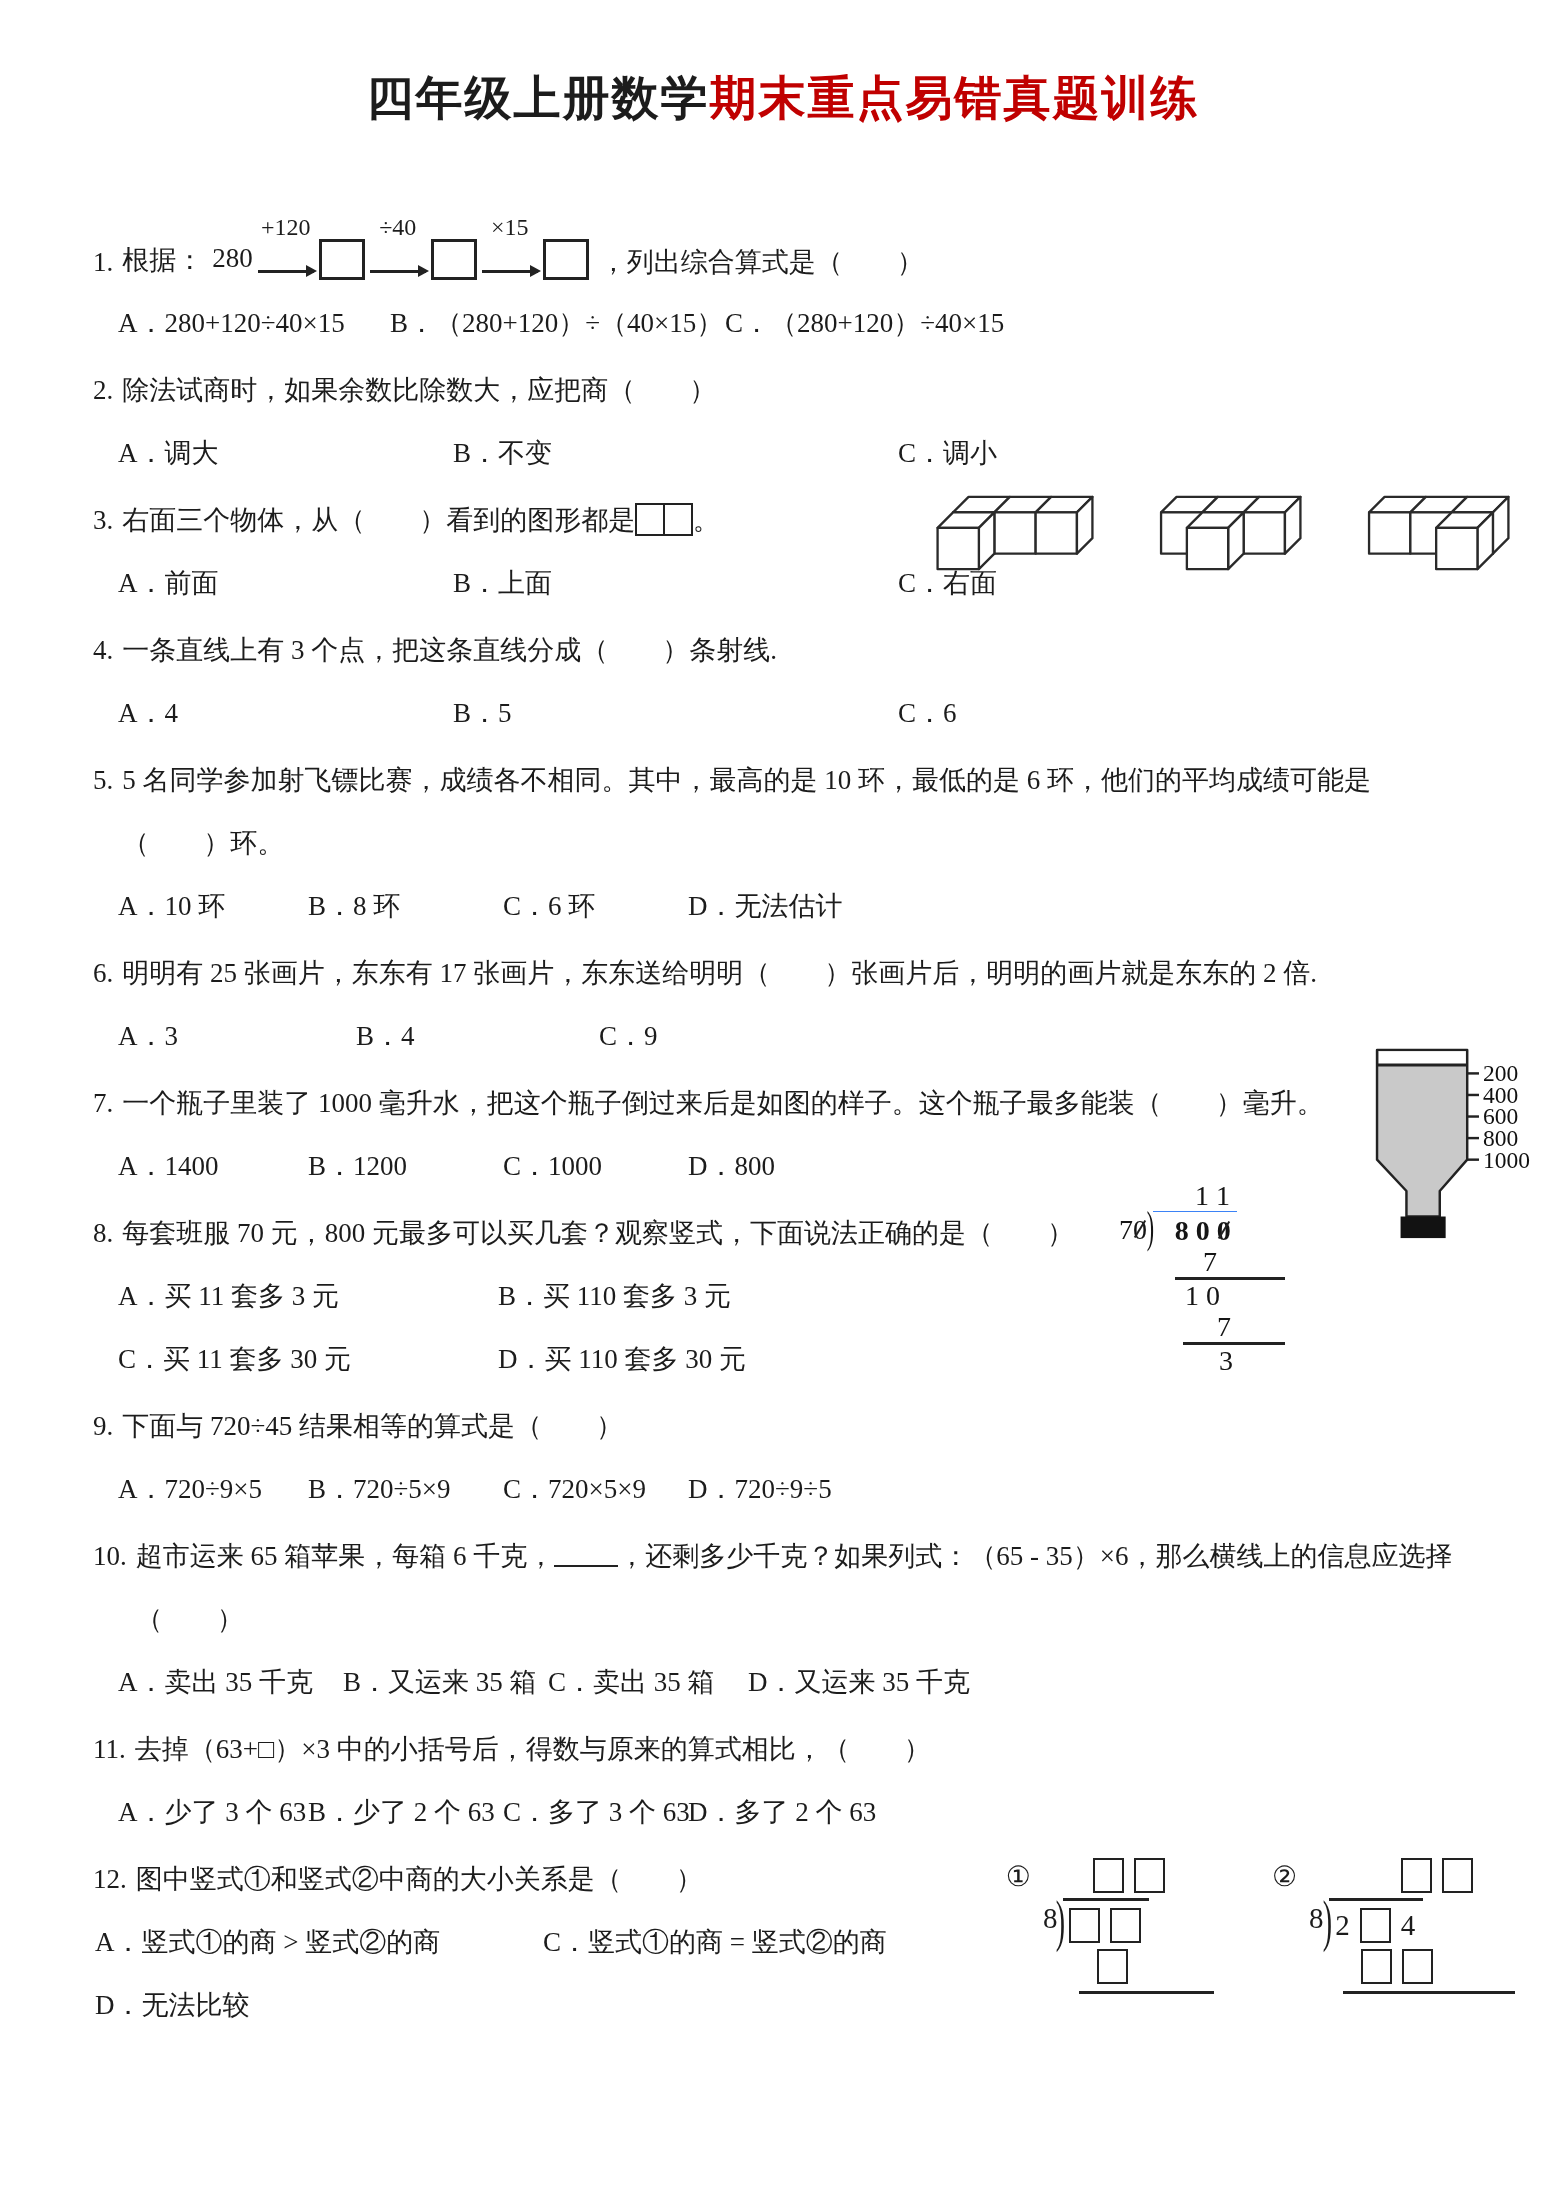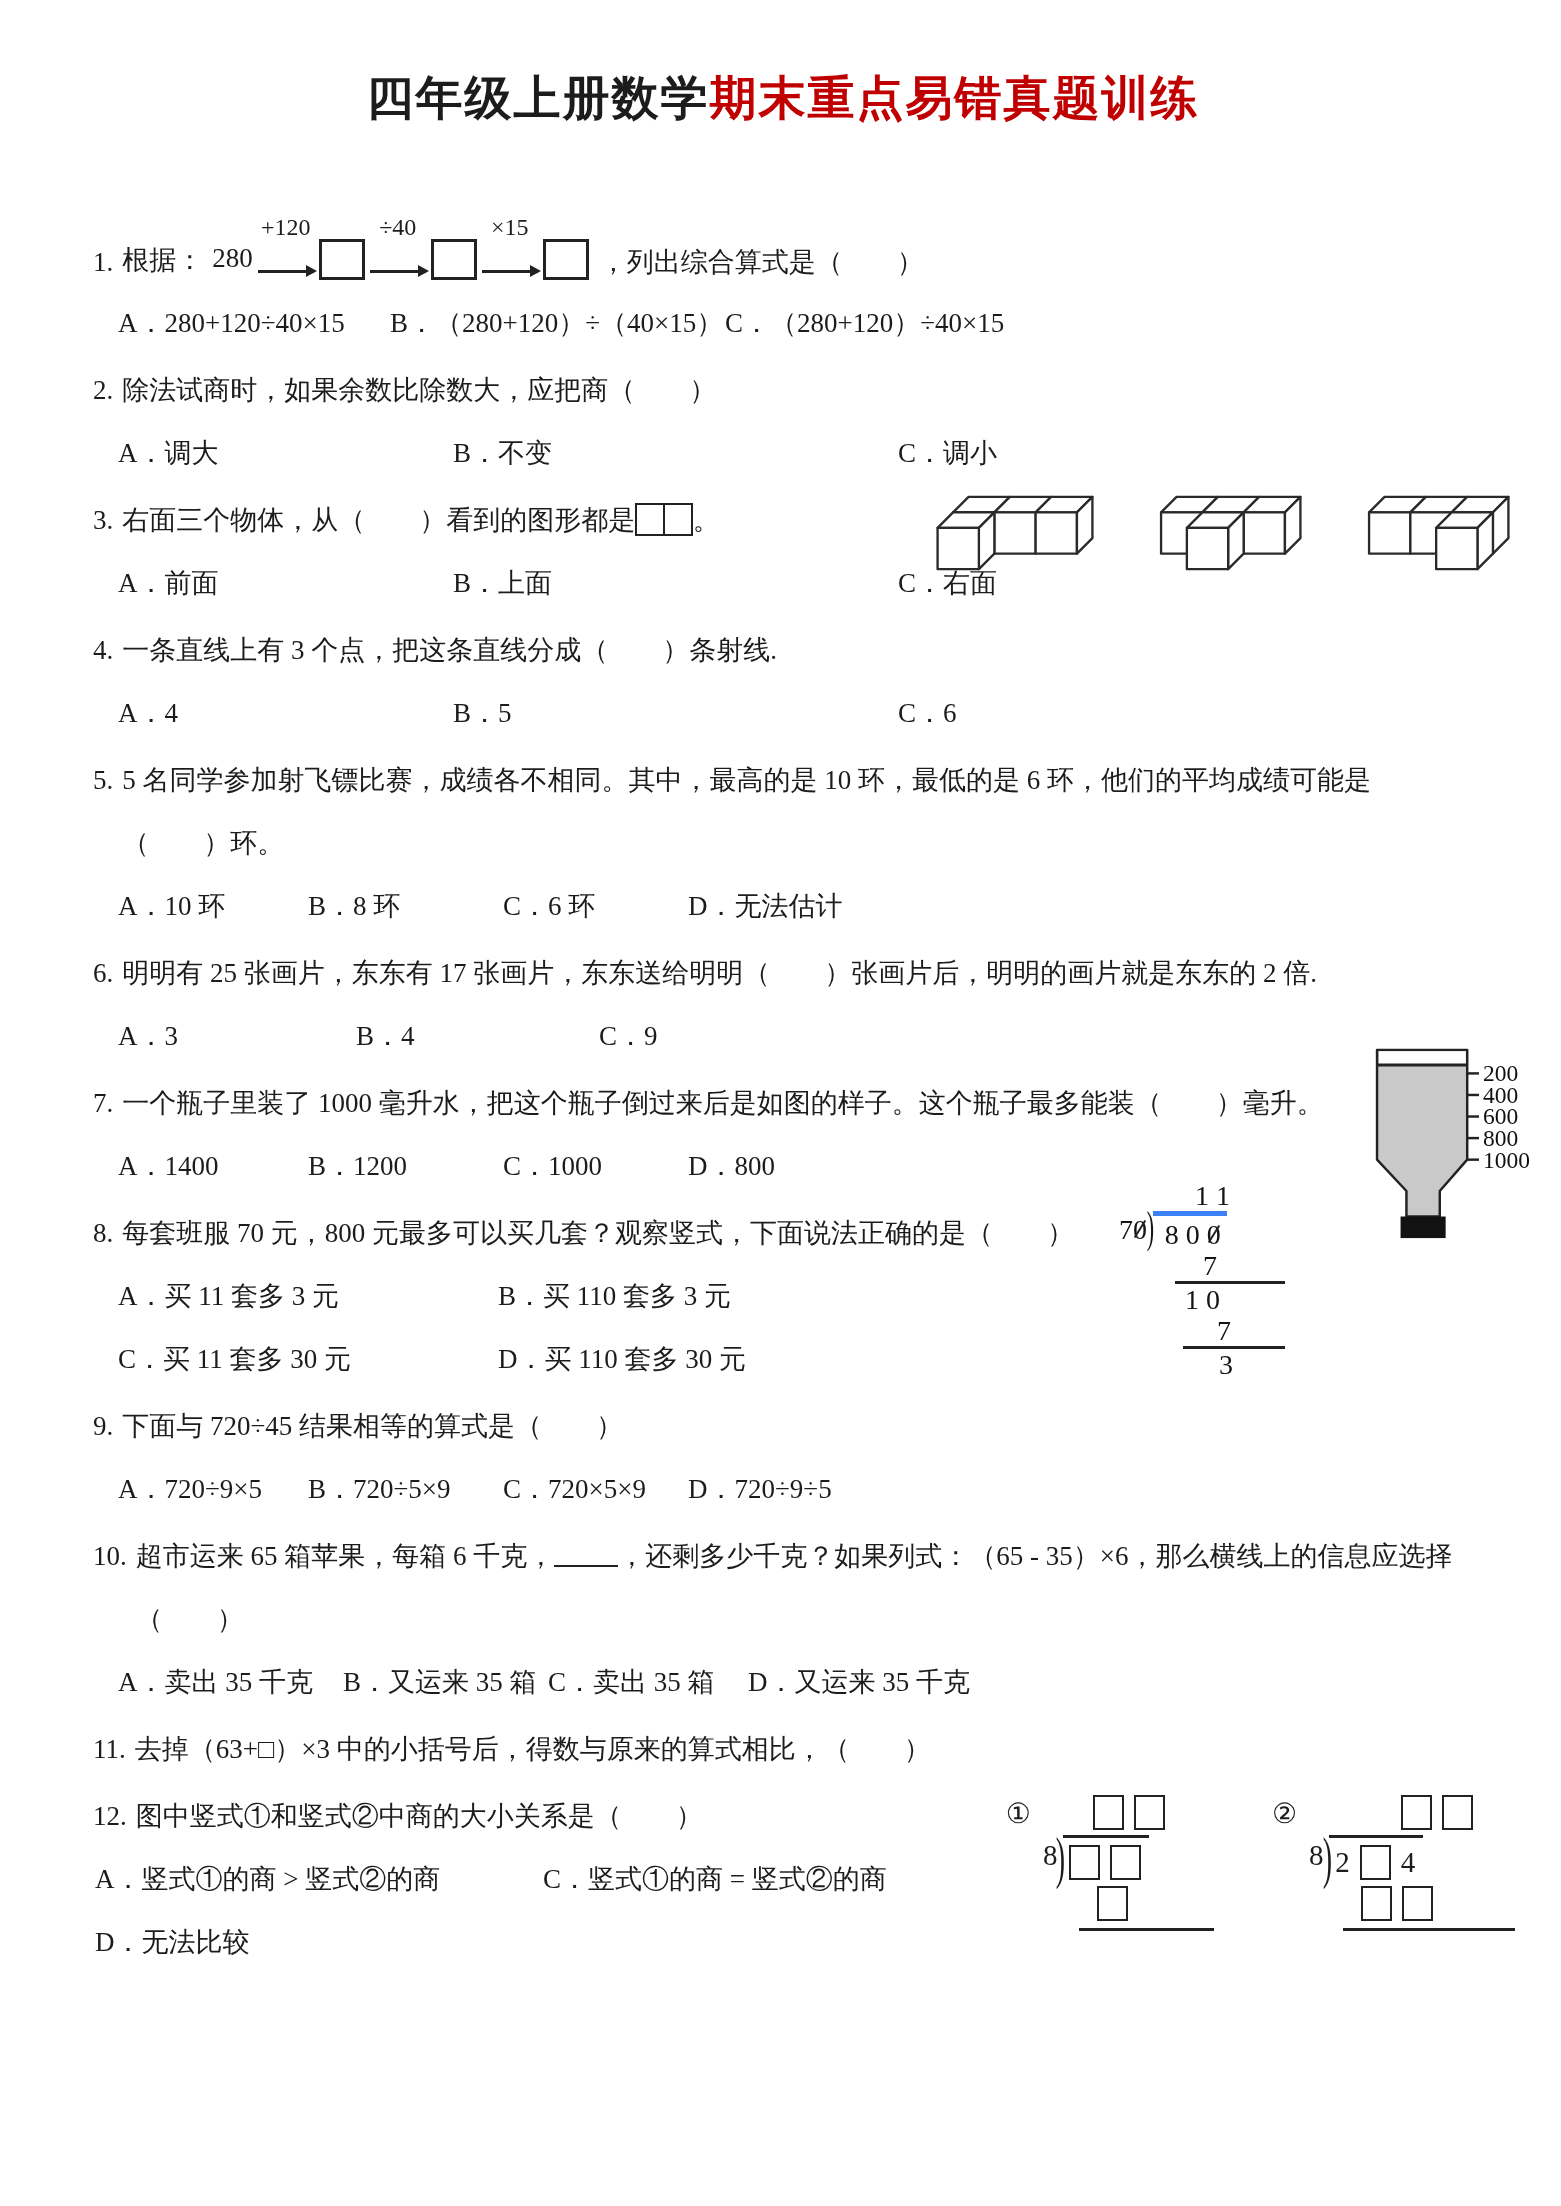--- a/index.html
+++ b/index.html
@@ -63,21 +63,21 @@
 
   
   .bottle { position:absolute; right:-66px; top:-28px; }
 
   
   .ld { position:absolute; top:-22px; right:164px; line-height:31px; font-size:28px; color:#151515; width:190px; }
   .ld-quot { margin-left:76px; }
   .ld-main { display:flex; align-items:flex-start; }
   .ld-divisor { padding-top:3px; }
   .ld-paren { display:inline-block; font-size:44px; line-height:34px; transform:scaleX(.5); margin:0 -5px 0 -4px; font-weight:400; }
-  .ld-dividend { border-top:5px solid #3b82f6; padding:3px 6px 0 12px; }
+  .ld-dividend { border-top:1px solid #3b82f6; padding:3px 6px 0 22px;font-weight:bold; }
   .ld-r1 { margin-left:84px; }
   .ld-hr1 { border-top:3px solid #222; width:110px; margin-left:56px; }
   .ld-r2 { margin-left:66px; }
   .ld-r3 { margin-left:98px; }
   .ld-hr2 { border-top:3px solid #222; width:102px; margin-left:64px; }
   .ld-r4 { margin-left:100px; }
   .struck { position:relative; display:inline-block; }
   .struck::after {
     content:""; position:absolute; left:-3px; right:-3px; top:46%;
     border-top:2.5px solid #222; transform:rotate(-58deg);
@@ -327,20 +327,26 @@
       <span class="opt">C．卖出 35 箱</span>
       <span class="opt">D．又运来 35 千克</span>
     </div>
   </div>
 
   <div class="q">
     <div class="q-line">
       <span class="qnum">11.</span>
       <span class="qtext">去掉（63+□）×3 中的小括号后，得数与原来的算式相比，（　　）</span>
     </div>
+    <div class="opts" style="grid-template-columns:190px 195px 185px 1fr;">
+      <span class="opt">A．少了 3 个 63</span>
+      <span class="opt">B．少了 2 个 63</span>
+      <span class="opt">C．多了 3 个 63</span>
+      <span class="opt">D．多了 2 个 63</span>
+    </div>
   </div>
 
   <div class="q">
     <div class="q-line">
       <span class="qnum">12.</span>
       <span class="qtext">图中竖式①和竖式②中商的大小关系是（　　）</span>
     </div>
     <div class="opts" style="grid-template-columns:448px 1fr; padding-left:2px;">
       <span class="opt">A．竖式①的商 &gt; 竖式②的商</span>
       <span class="opt">C．竖式①的商 = 竖式②的商</span>

